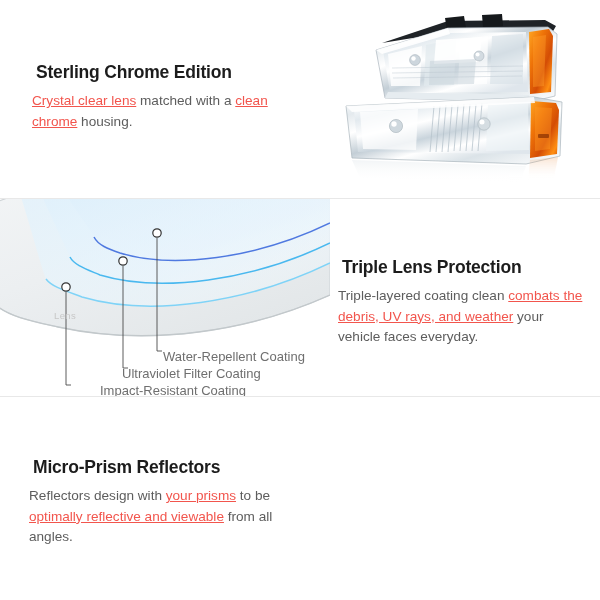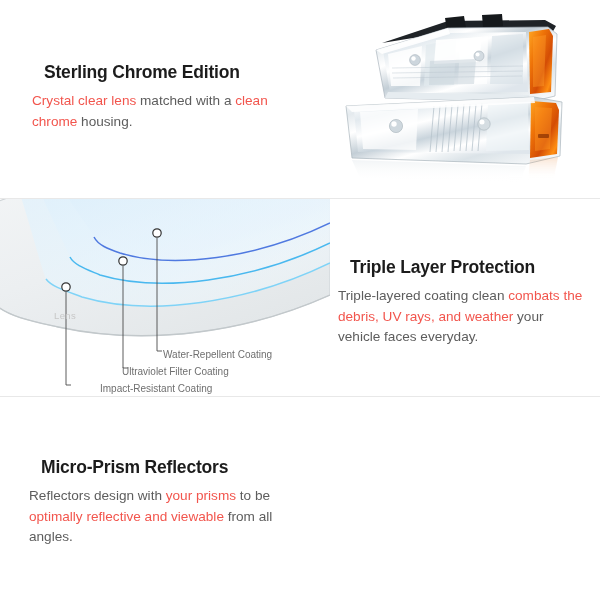--- a/index.html
+++ b/index.html
@@ -20,37 +20,37 @@
   .divider{position:absolute;left:0;width:600px;height:1px;background:#e8e8e8;}
 
   
   .textblock{position:absolute;}
   .tb1{left:32px;top:62px;width:260px;}
   .tb2{left:338px;top:257px;width:248px;}
   .tb3{left:29px;top:457px;width:262px;}
 
   .heading{
     font-size:17.5px;font-weight:bold;color:#1c1c1c;
-    letter-spacing:-0.2px;margin:0 0 9px 12px;line-height:1.15;
+    letter-spacing:-0.2px;margin:0 0 9px 4px;line-height:1.15;
     white-space:nowrap;
   }
   .body{
     font-size:13.6px;color:#5d5d5d;line-height:1.52;margin:0;
   }
-  .hl{color:#f2554d;}
+  .hl{color:#f2554d;text-decoration:underline;}
 
   
   .photo{position:absolute;overflow:hidden;}
   .photo-top{left:330px;top:6px;width:270px;height:185px;}
 
   
   .diagram{position:absolute;left:0;top:199px;width:330px;height:198px;}
   .diagram svg{display:block;}
   .dlabel{
-    position:absolute;font-size:10px;color:#6f6f6f;
+    position:absolute;font-size:13px;color:#6f6f6f;
     font-family:"Liberation Sans", sans-serif;white-space:nowrap;
   }
   .lenslbl{
     position:absolute;left:54px;top:310px;font-size:9.5px;color:#c7c7c7;
     letter-spacing:.4px;
     text-align:center;
   }
   .dl1{left:100px;top:383px;text-align:right;}
   .dl2{left:122px;top:366px;}
   .dl3{left:163px;top:349px;}
@@ -250,21 +250,21 @@
     </svg>
   </div>
 
   <span class="lenslbl">Lens</span>
 
   <span class="dlabel dl1">Impact-Resistant Coating</span>
   <span class="dlabel dl2">Ultraviolet Filter Coating</span>
   <span class="dlabel dl3">Water-Repellent Coating</span>
 
   <div class="textblock tb2">
-    <h2 class="heading">Triple Layer Protection</h2>
+    <h2 class="heading">Triple Lens Protection</h2>
     <p class="body">
       <span>Triple-layered coating clean </span><span class="hl">combats the debris, UV rays, and weather</span><span> your vehicle faces everyday.</span>
     </p>
   </div>
 
   <div class="divider" style="top:396px;"></div>
 
   <div class="section sec3">
 
     <div class="textblock tb3" style="top:60px;">

